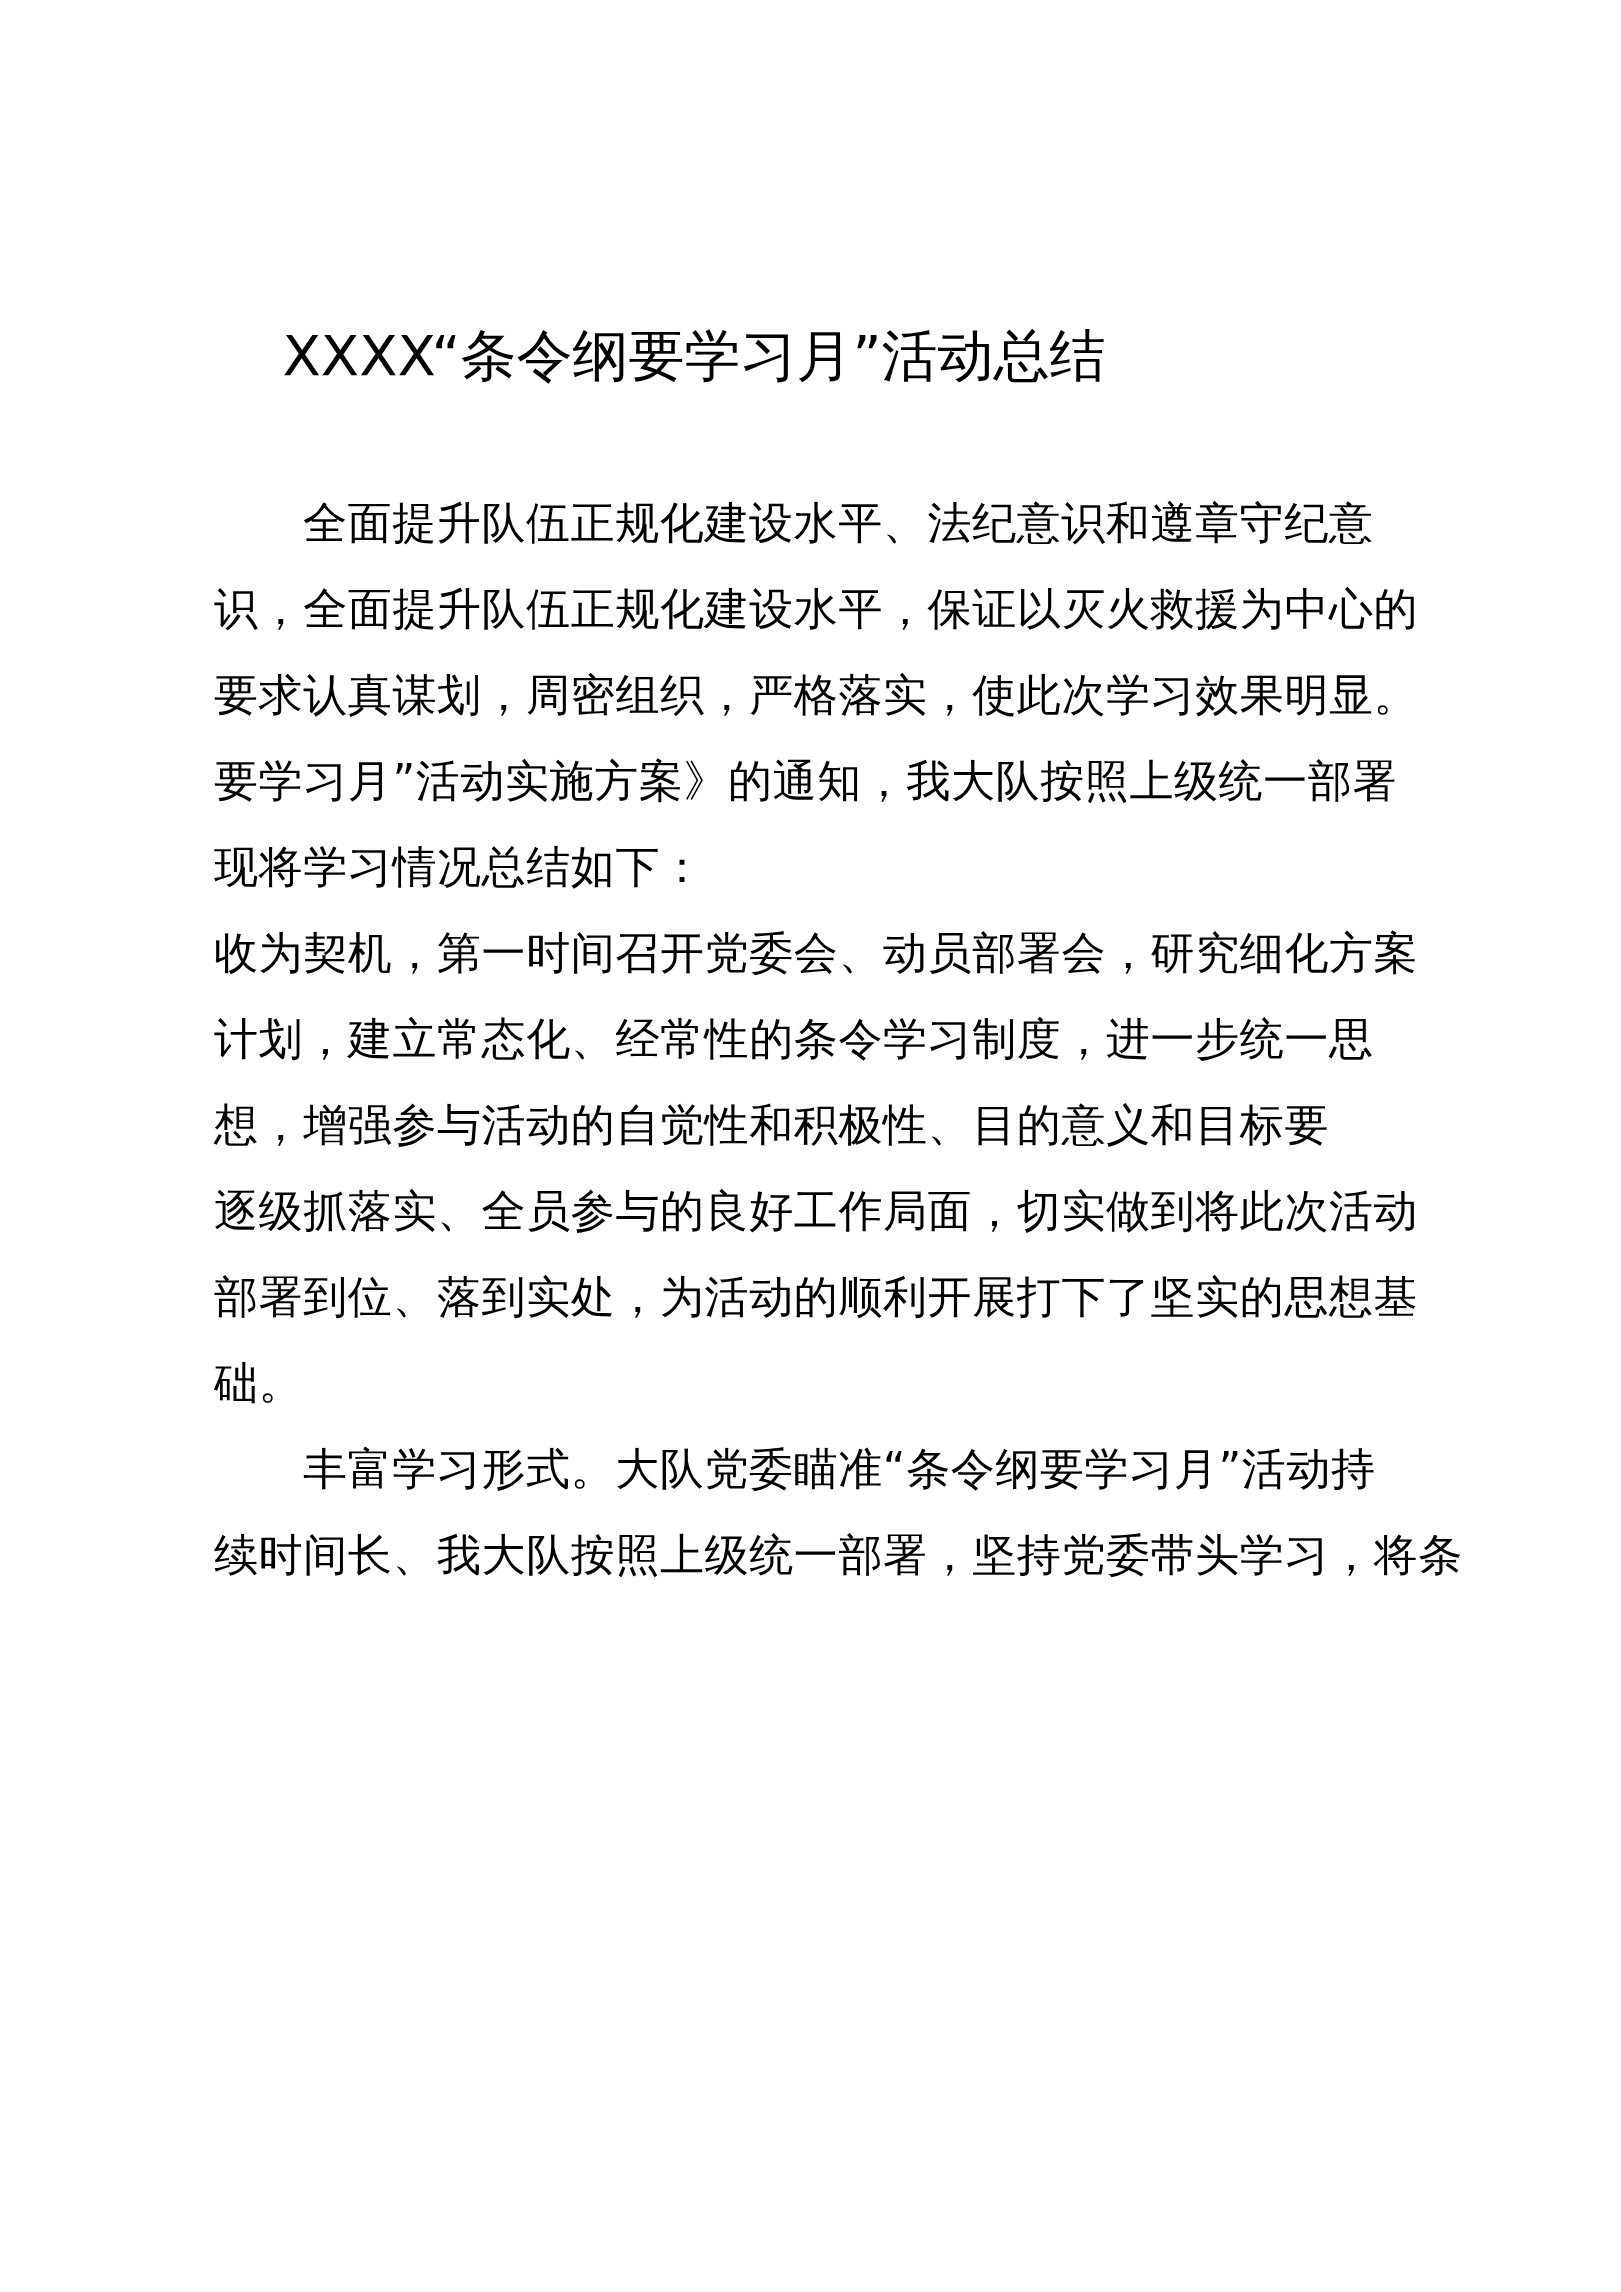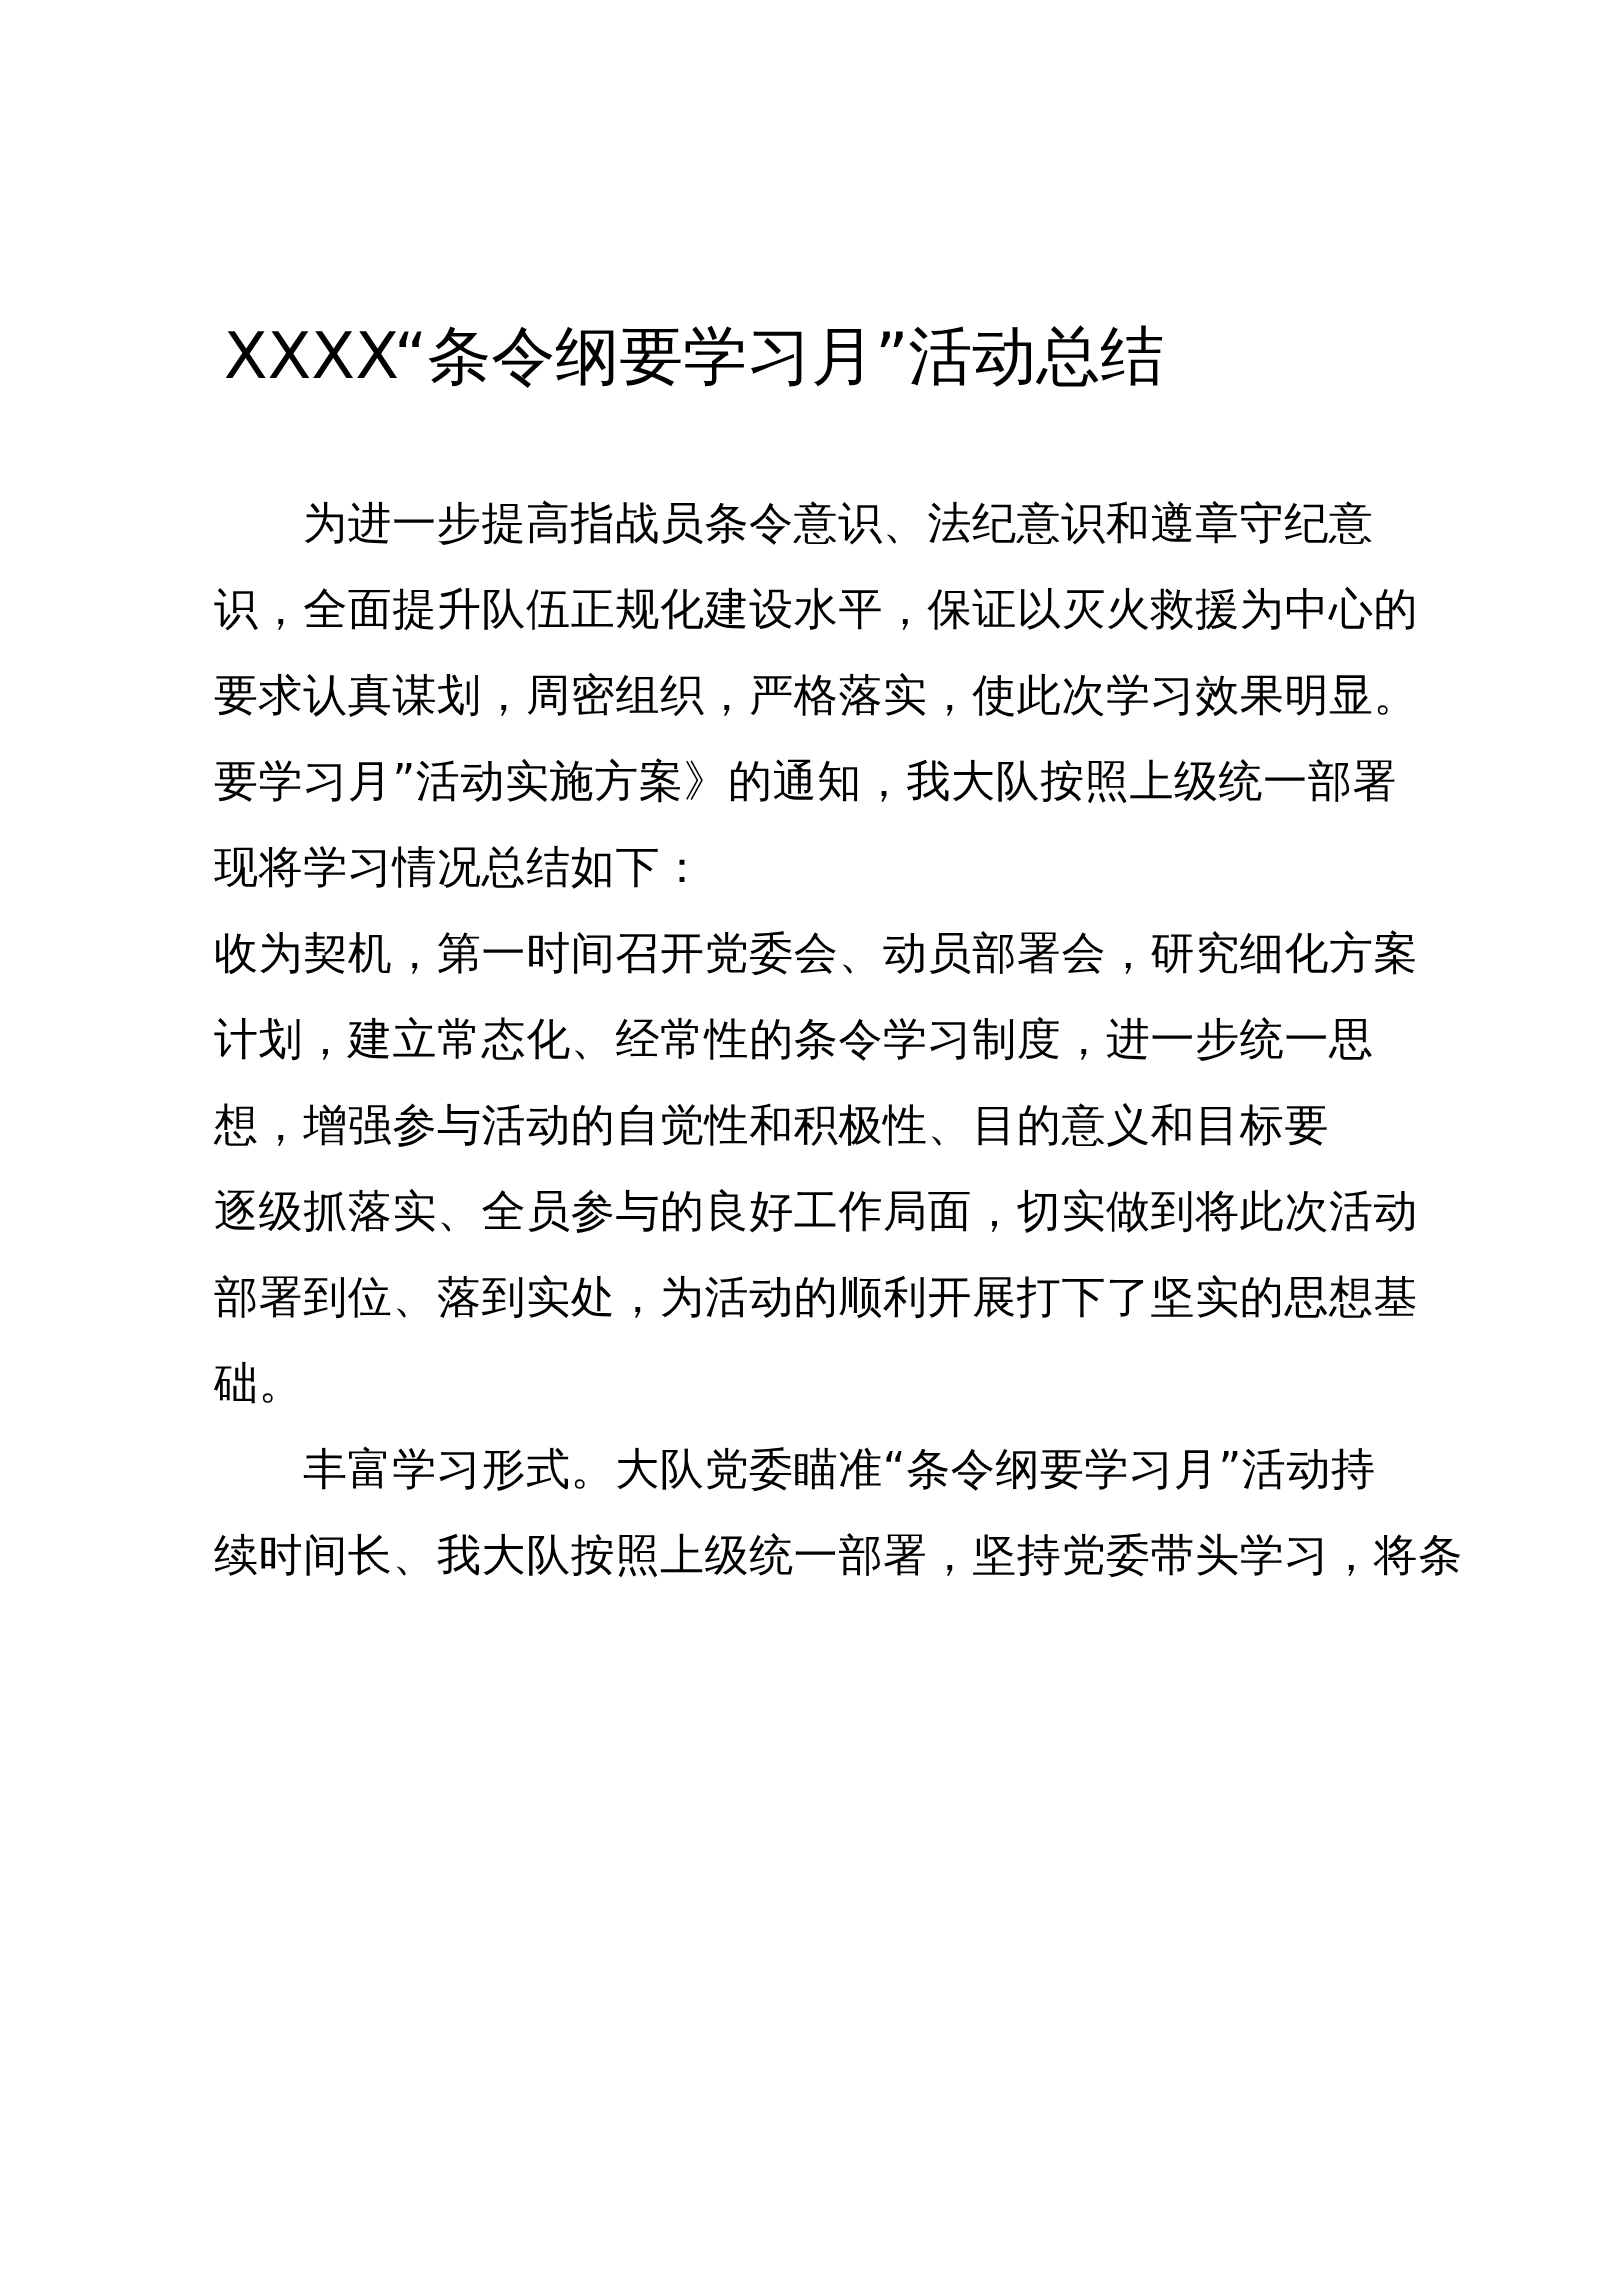--- a/index.html
+++ b/index.html
@@ -22,21 +22,21 @@
       width: 1621px;
       height: 2293px;
       background: #ffffff;
     }
     .title {
       position: absolute;
       left: 0;
       width: 1388px;
       top: 312px;
       text-align: center;
-      font-size: 64px;
+      font-size: 56px;
       line-height: 88px;
       white-space: nowrap;
       letter-spacing: 0px;
     }
     .body-text {
       position: absolute;
       left: 214px;
       width: 1196px;
       top: 480px;
     }
@@ -52,21 +52,21 @@
       padding-left: 89px;
     }
   </style>
 </head>
 <body>
 
 <div class="page">
   <div class="title">XXXX“条令纲要学习月”活动总结</div>
 
   <div class="body-text">
-    <span class="line indent">为进一步提高指战员条令意识、法纪意识和遵章守纪意</span>
+    <span class="line indent">全面提升队伍正规化建设水平、法纪意识和遵章守纪意</span>
     <span class="line">识，全面提升队伍正规化建设水平，保证以灭火救援为中心的</span>
     <span class="line">要求认真谋划，周密组织，严格落实，使此次学习效果明显。</span>
     <span class="line">要学习月”活动实施方案》的通知，我大队按照上级统一部署</span>
     <span class="line">现将学习情况总结如下：</span>
     <span class="line">收为契机，第一时间召开党委会、动员部署会，研究细化方案</span>
     <span class="line">计划，建立常态化、经常性的条令学习制度，进一步统一思</span>
     <span class="line">想，增强参与活动的自觉性和积极性、目的意义和目标要</span>
     <span class="line">逐级抓落实、全员参与的良好工作局面，切实做到将此次活动</span>
     <span class="line">部署到位、落到实处，为活动的顺利开展打下了坚实的思想基</span>
     <span class="line">础。</span>

